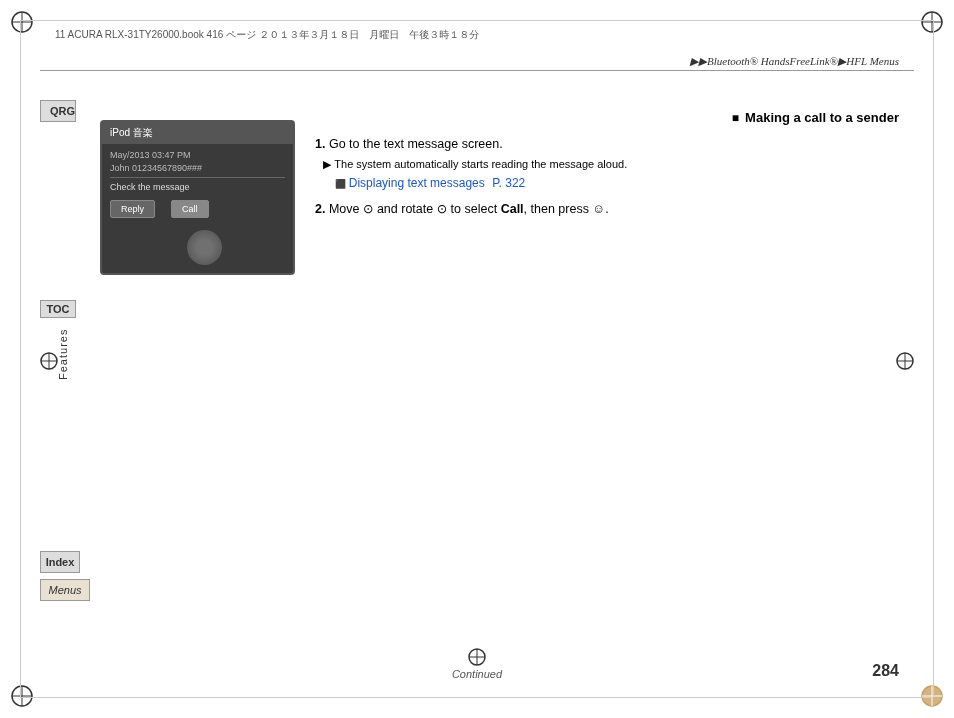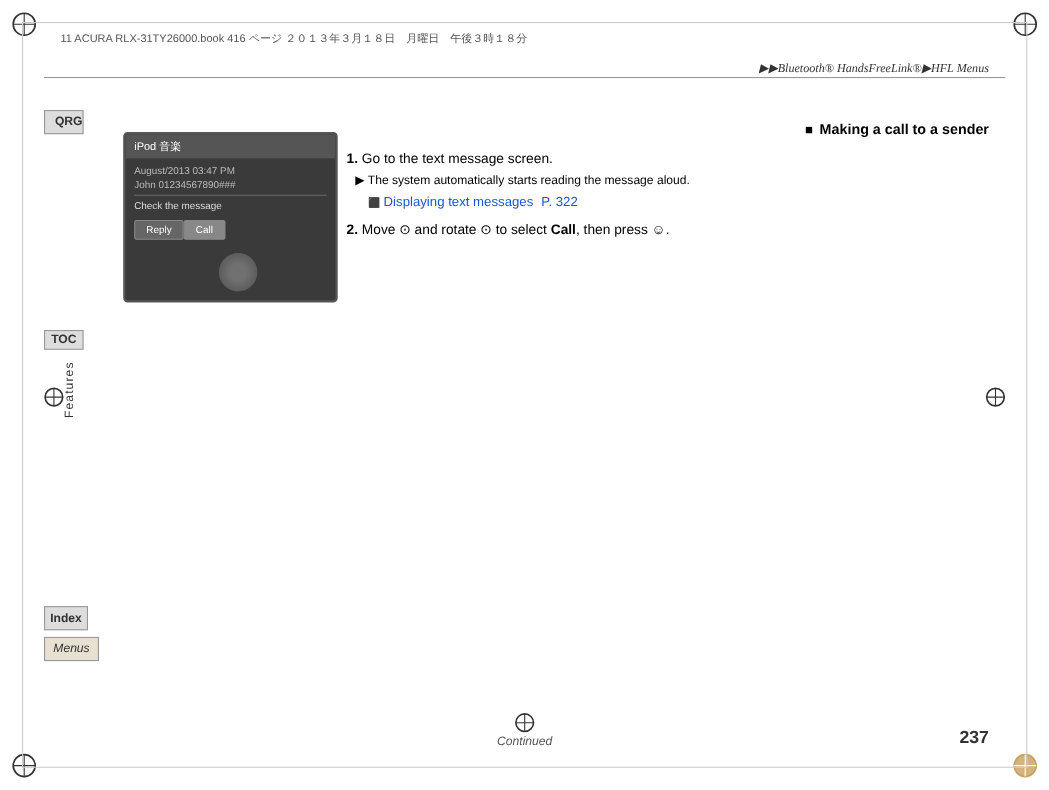--- a/index.html
+++ b/index.html
@@ -156,21 +156,21 @@
       top: 80px;
       left: 100px;
       right: 55px;
       bottom: 60px;
     }
 
     
     .screenshot-container {
       position: absolute;
       top: 40px;
-      left: 12px;
+      left: 0;
       width: 195px;
       height: 155px;
     }
 
     .screenshot-inner {
       width: 195px;
       height: 155px;
       background: #3a3a3a;
       border: 2px solid #555;
       border-radius: 4px;
@@ -210,21 +210,21 @@
     }
 
     .screen-message-text {
       color: #ddd;
       font-size: 9px;
       margin-bottom: 6px;
     }
 
     .screen-buttons {
       display: flex;
-      gap: 0;
+      gap: 16px;
       margin-top: 8px;
     }
     .screen-btn {
       background: #666;
       color: #fff;
       font-size: 9px;
       padding: 3px 10px;
       border-radius: 2px;
       border: 1px solid #888;
     }
@@ -399,21 +399,21 @@
 
   <div class="screenshot-container">
     <div class="screenshot-inner">
 
       <div class="screen-top-bar">
         <span class="screen-title-text">iPod 音楽</span>
       </div>
 
       <div class="screen-body">
         <div class="screen-row">
-          <span class="screen-label">August/2013 03:47 PM</span>
+          <span class="screen-label">May/2013 03:47 PM</span>
         </div>
         <div class="screen-row">
           <span class="screen-label">John 01234567890###</span>
         </div>
         <div class="screen-divider"></div>
         <div class="screen-message-text">Check the message</div>
         <div class="screen-buttons">
           <div class="screen-btn">Reply</div>
           <div class="screen-btn active">Call</div>
         </div>
@@ -443,13 +443,13 @@
 
     <div class="step">
       <span class="step-num">2.</span>
       <span> Move ⊙ and rotate ⊙ to select <strong>Call</strong>, then press ☺.</span>
     </div>
 
   </div>
 </div>
 
 <div class="footer-continued">Continued</div>
-<div class="page-number">237</div>
+<div class="page-number">284</div>
 
 </body></html>

